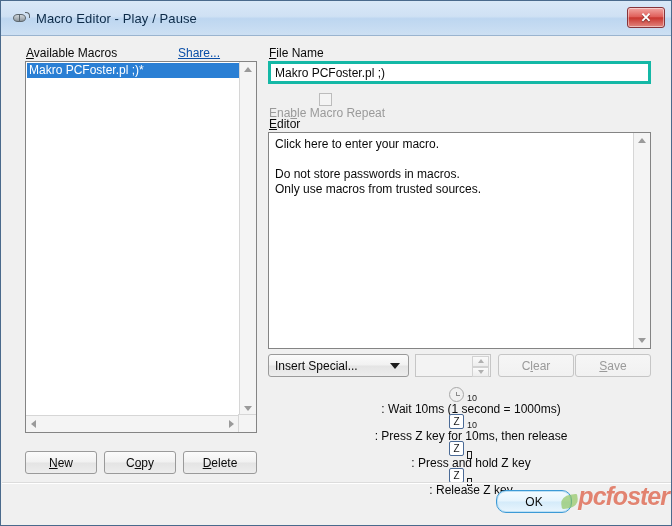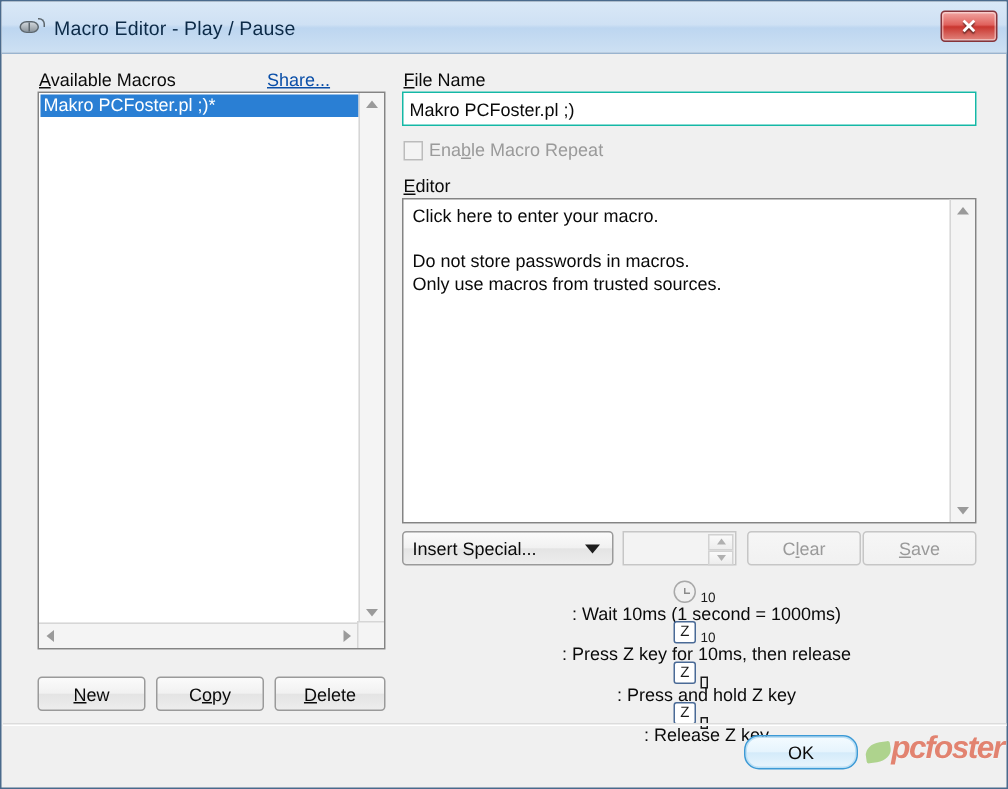--- a/index.html
+++ b/index.html
@@ -176,34 +176,35 @@
     border-bottom: 4px solid transparent;
     border-left: 5px solid #9a9a9a;
     right: 5px; left: auto; top: 4px;
   }
 
   
   .textinput {
     position: absolute;
     box-sizing: border-box;
     background: #ffffff;
-    border: 1px solid #14b8a6;
+    border: 3px solid #14b8a6;
     font-family: "Liberation Sans", sans-serif;
     font-size: 12px;
     color: #0a0a0a;
     padding: 0 4px;
     outline: none;
   }
 
   
   .checkbox-row {
     position: absolute;
     display: flex;
     align-items: center;
     white-space: nowrap;
+    flex-direction: column;
   }
   .checkbox-box {
     width: 13px; height: 13px;
     box-sizing: border-box;
     border: 1px solid #bcbcbc;
     background: #f4f4f4;
     margin-right: 4px;
   }
   .checkbox-row .cb-label {
     font-size: 12px;
@@ -402,21 +403,21 @@
     background: #dcdcdc;
     border-bottom: 1px solid #ffffff;
   }
 
   
   .watermark {
     position: absolute;
     right: 2px;
     bottom: 14px;
     font-family: "Liberation Sans", sans-serif;
-    font-size: 21px;
+    font-size: 25px;
     font-weight: bold;
     font-style: italic;
     letter-spacing: -1px;
     color: rgba(214, 62, 30, .62);
     text-shadow: 0 1px 0 rgba(255,255,255,.35);
     pointer-events: none;
     user-select: none;
     white-space: nowrap;
   }
   .watermark .leaf {

